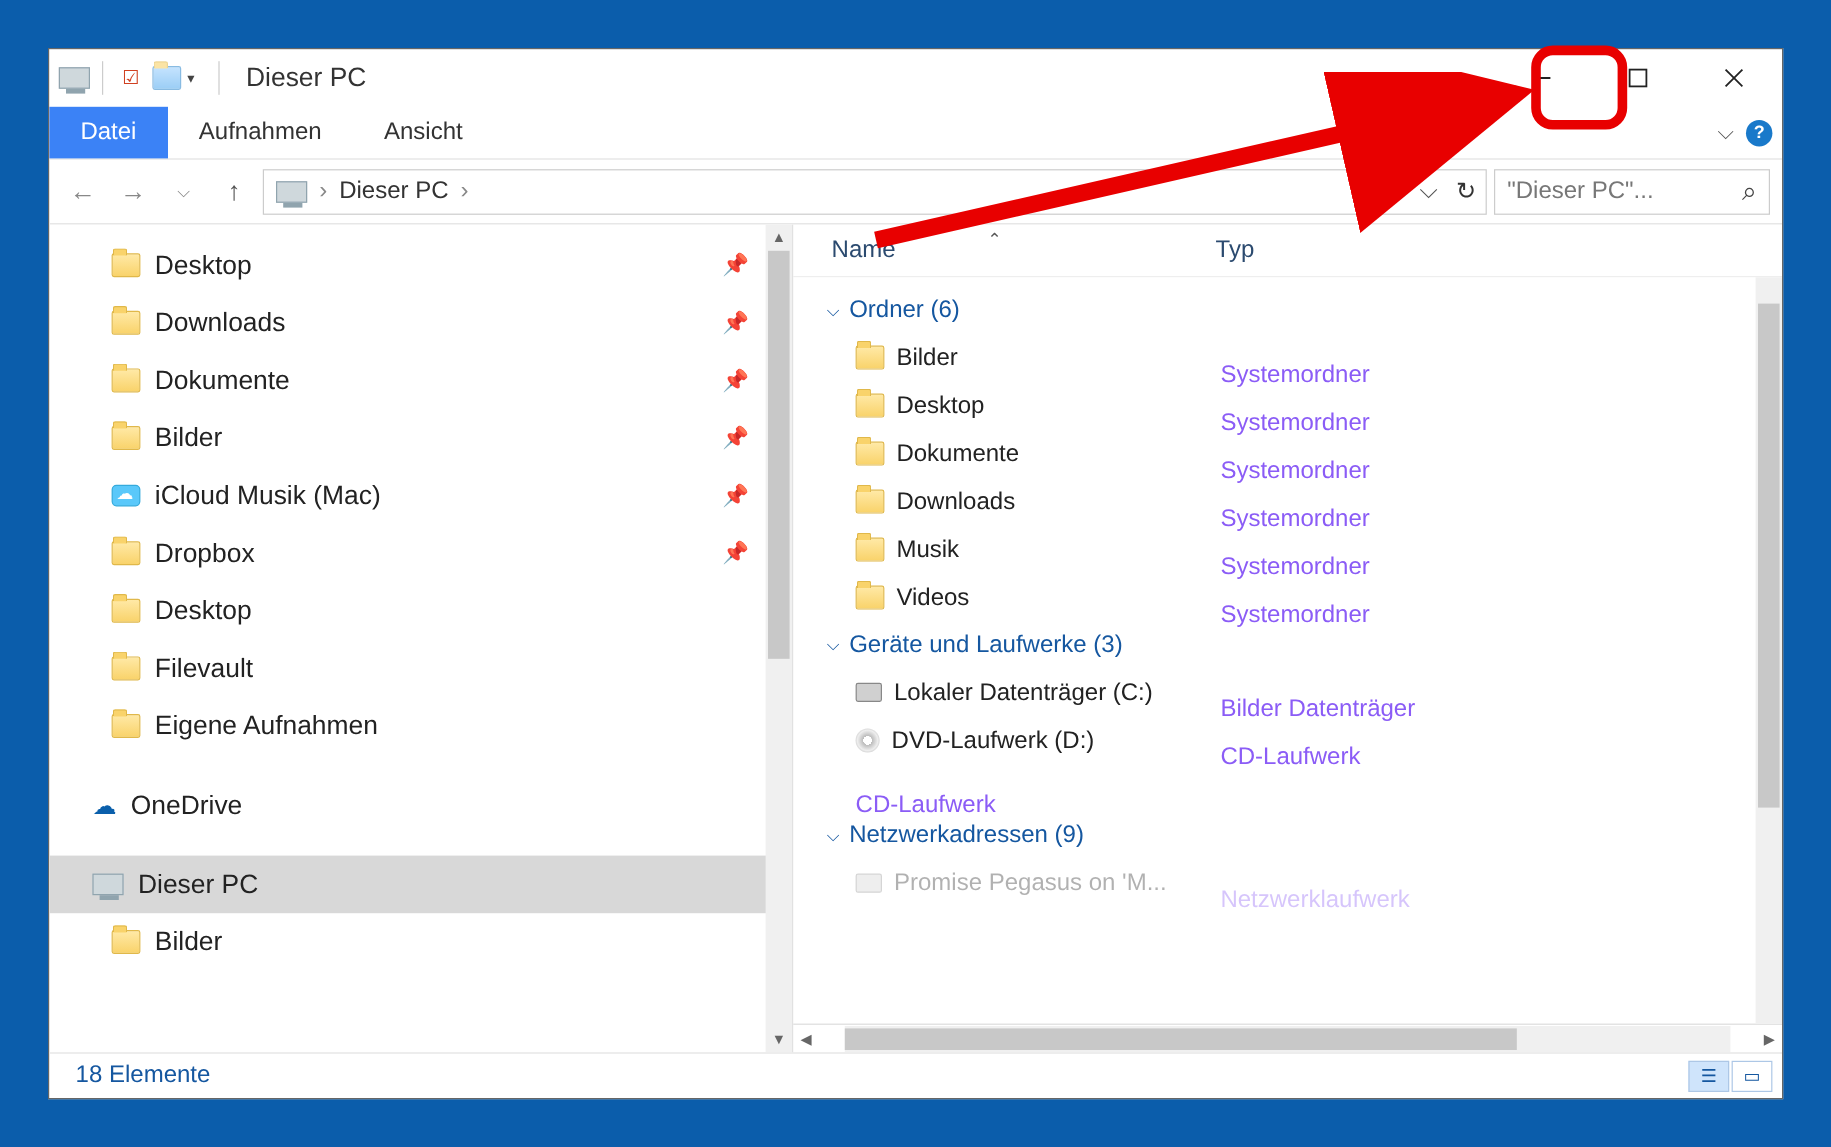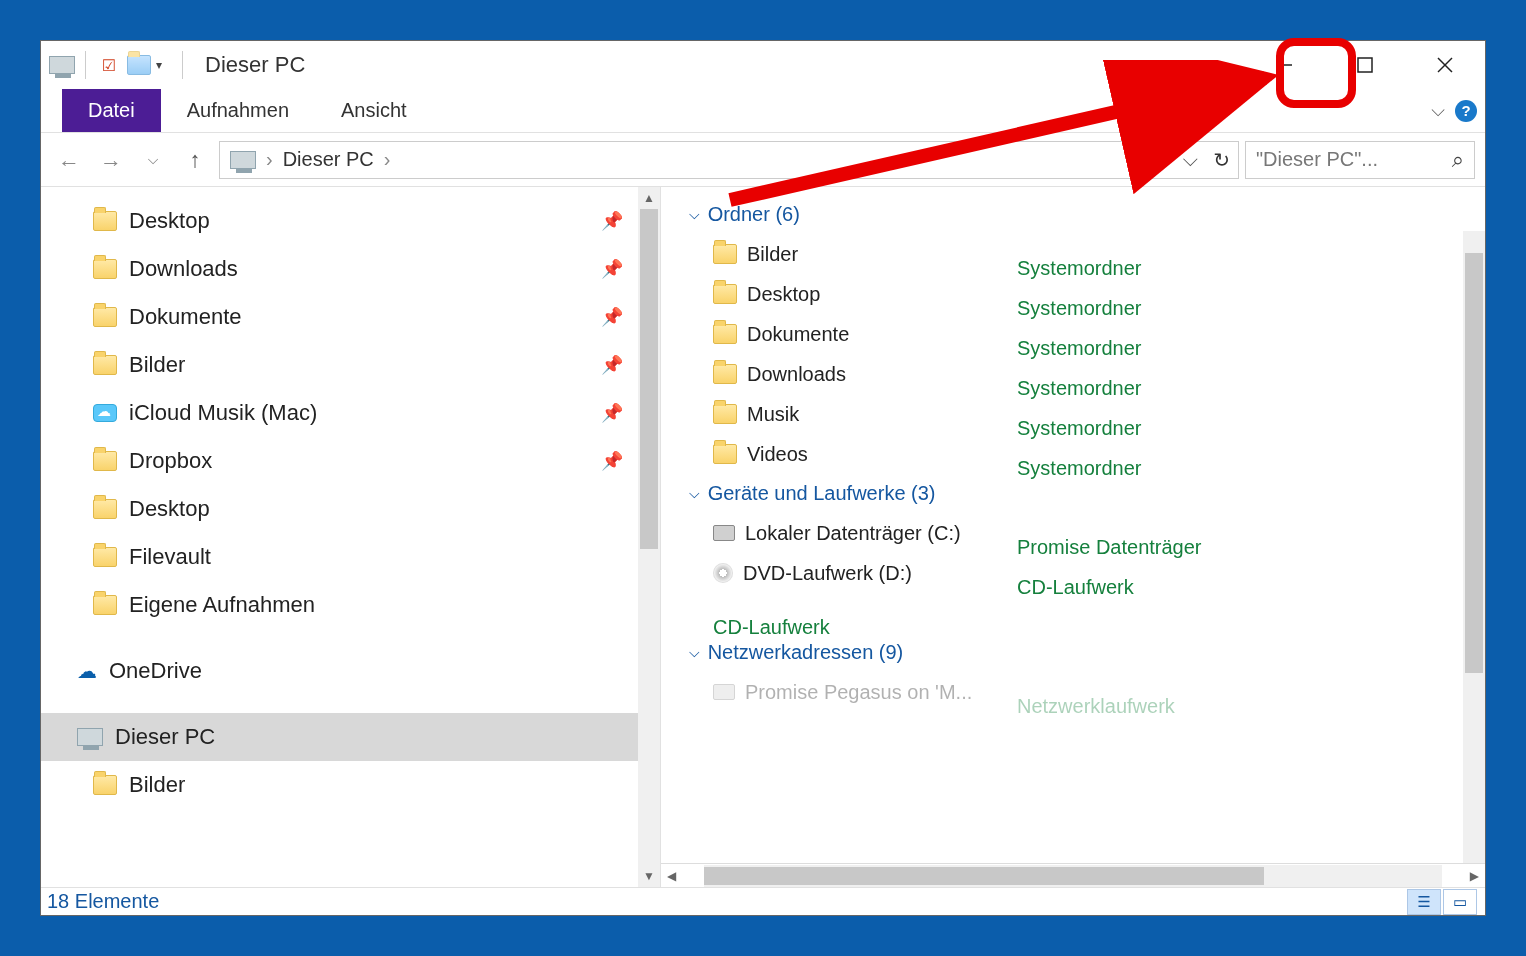--- a/index.html
+++ b/index.html
@@ -10,21 +10,21 @@
   .titlebar-left { display:flex; align-items:center; gap:4px;}
   .qat-icon { width:26px; height:26px; display:flex; align-items:center; justify-content:center;}
   .sep { width:1px; height:28px; background:#ccc; margin:0 6px;}
   .qat-drop { font-size:12px; color:#444; margin-right:10px;}
   .title { font-size:22px; color:#333; margin-left:12px;}
   .winctrls { display:flex; height:100%;}
   .winbtn { width:80px; height:48px; display:flex; align-items:center; justify-content:center; font-size:22px; color:#222;}
   
   .ribbon { height:44px; display:flex; align-items:stretch; border-bottom:1px solid #e1e1e1; position:relative;}
   .tab { padding:0 26px; display:flex; align-items:center; font-size:20px; color:#333;}
-  .tab.active { background:#4c1d95; color:#fff;margin-left:21px;}
+  .tab.active { background:#3b82f6; color:#fff;}
   .ribbon-right { position:absolute; right:8px; top:0; height:100%; display:flex; align-items:center; gap:10px;}
   .help-circle { width:22px; height:22px; border-radius:50%; background:#1979ca; color:#fff; font-size:15px; display:flex; align-items:center; justify-content:center; font-weight:bold;}
   
   .navbar { height:54px; border-bottom:1px solid #e1e1e1; display:flex; align-items:center; padding:0 10px; gap:6px;}
   .navbtn { width:36px; height:36px; display:flex; align-items:center; justify-content:center; color:#888; font-size:22px;}
   .navbtn.enabled { color:#555;}
   .addressbar { flex:1; height:38px; border:1px solid #ccc; display:flex; align-items:center; padding:0 10px; gap:10px; font-size:20px; color:#333; position:relative;}
   .addr-drop { position:absolute; right:40px; color:#555;}
   .addr-refresh { position:absolute; right:8px; color:#333; font-size:20px;}
   .searchbox { width:230px; height:38px; border:1px solid #ccc; display:flex; align-items:center; justify-content:space-between; padding:0 10px; color:#777; font-size:20px;}
@@ -46,28 +46,28 @@
   .cloud-ico { font-size:20px; color:#0a5fab;}
   
   .content { flex:1; display:flex; flex-direction:column; position:relative;}
   .cols { height:44px; display:flex; align-items:center; font-size:20px; color:#2b4a6f; padding-left:32px; border-bottom:1px solid #eee;}
   .col-name { width:320px; position:relative;}
   .col-sort { position:absolute; left:130px; top:-6px; font-size:14px; color:#555;}
   .listarea { flex:1; overflow:hidden; padding:8px 0 0 10px; position:relative;}
   .grp { font-size:20px; color:#1557a0; padding:8px 0 8px 18px; display:flex; align-items:center; gap:8px;}
   .row { height:40px; display:flex; align-items:center; padding-left:42px; font-size:20px; color:#222;}
   .row .nm { width:304px; display:flex; align-items:center; gap:10px;}
-  .row .tp { color:#15803d;margin-top:28px;}
+  .row .tp { color:#8b5cf6;margin-top:28px;}
   .hscroll { height:24px; border-top:1px solid #ddd; display:flex; align-items:center;}
   .hscroll-track { flex:1; height:22px; background:#f0f0f0; position:relative; margin:0 22px;}
   .hscroll-thumb { position:absolute; left:0; top:2px; height:18px; width:560px; background:#c8c8c8;}
   .vscroll { position:absolute; right:0; top:44px; width:22px; bottom:24px; background:#f0f0f0;}
   .vscroll-thumb { position:absolute; right:2px; top:22px; width:18px; height:420px; background:#c8c8c8;}
   
-  .status { height:28px; border-top:1px solid #e1e1e1; display:flex; align-items:center; justify-content:space-between; padding:0 8px 0 6px; font-size:20px; color:#1557a0;}
+  .status { height:38px; border-top:1px solid #e1e1e1; display:flex; align-items:center; justify-content:space-between; padding:0 8px 0 22px; font-size:20px; color:#1557a0;}
   .viewbtns { display:flex; gap:2px;}
   .vb { width:34px; height:26px; border:1px solid #adc7e6; display:flex; align-items:center; justify-content:center; font-size:15px;}
   .vb.active { background:#cfe4fb;}
   
   .anno-box { position:absolute; border:8px solid #e80000; border-radius:18px; background:transparent; pointer-events:none; z-index:100;}
   .anno-arrow { position:absolute; z-index:99; pointer-events:none;}
   .drive-ico { width:22px; height:16px; background:#d0d0d0; border:1px solid #888; border-radius:2px; flex-shrink:0; position:relative;}
   .disc-ico { width:20px; height:20px; border-radius:50%; background:radial-gradient(circle,#fff 25%,#bbb 26%,#eee 60%,#999 100%); flex-shrink:0;}
   .icloud-ico { width:24px; height:18px; background:#5ac8fa; border-radius:4px; border:1px solid #34aadc; position:relative; flex-shrink:0;}
   .icloud-ico::after{content:"☁"; position:absolute; left:3px; top:-2px; font-size:14px; color:#fff;}
@@ -202,20 +202,27 @@
           </div>
         </div>
       <div class="np-scroll">
         <span style="font-size:12px;color:#666;">▲</span>
         <span style="font-size:12px;color:#666;">▼</span>
       </div>
       <div class="np-thumb"></div>
     </div>
 
     <div class="content">
+      <div class="cols">
+        <div class="col-name">
+          <span>Name</span>
+          <span class="col-sort">⌃</span>
+        </div>
+        <div>Typ</div>
+      </div>
       <div class="listarea" id="listarea">
           <div class="grp">
             <span style="font-size:14px;">⌵</span> 
             <span>Ordner (6)</span>
           </div>
           <div class="row">
             <span class="nm">
               <span class="folder-ico"></span>
               <span>Bilder</span>
             </span>
@@ -258,21 +265,21 @@
           </div>
           <div class="grp">
             <span style="font-size:14px;">⌵</span> 
             <span>Geräte und Laufwerke (3)</span>
           </div>
           <div class="row">
             <span class="nm">
               <span class="drive-ico"></span>
               <span>Lokaler Datenträger (C:)</span>
             </span>
-            <span class="tp">Promise Datenträger</span>
+            <span class="tp">Bilder Datenträger</span>
           </div>
           <div class="row">
             <span class="nm">
               <span class="disc-ico"></span>
               <span>DVD-Laufwerk (D:)</span>
             </span>
             <span class="tp">CD-Laufwerk</span>
           </div>
           <div class="row">
             <span class="tp">CD-Laufwerk</span>

